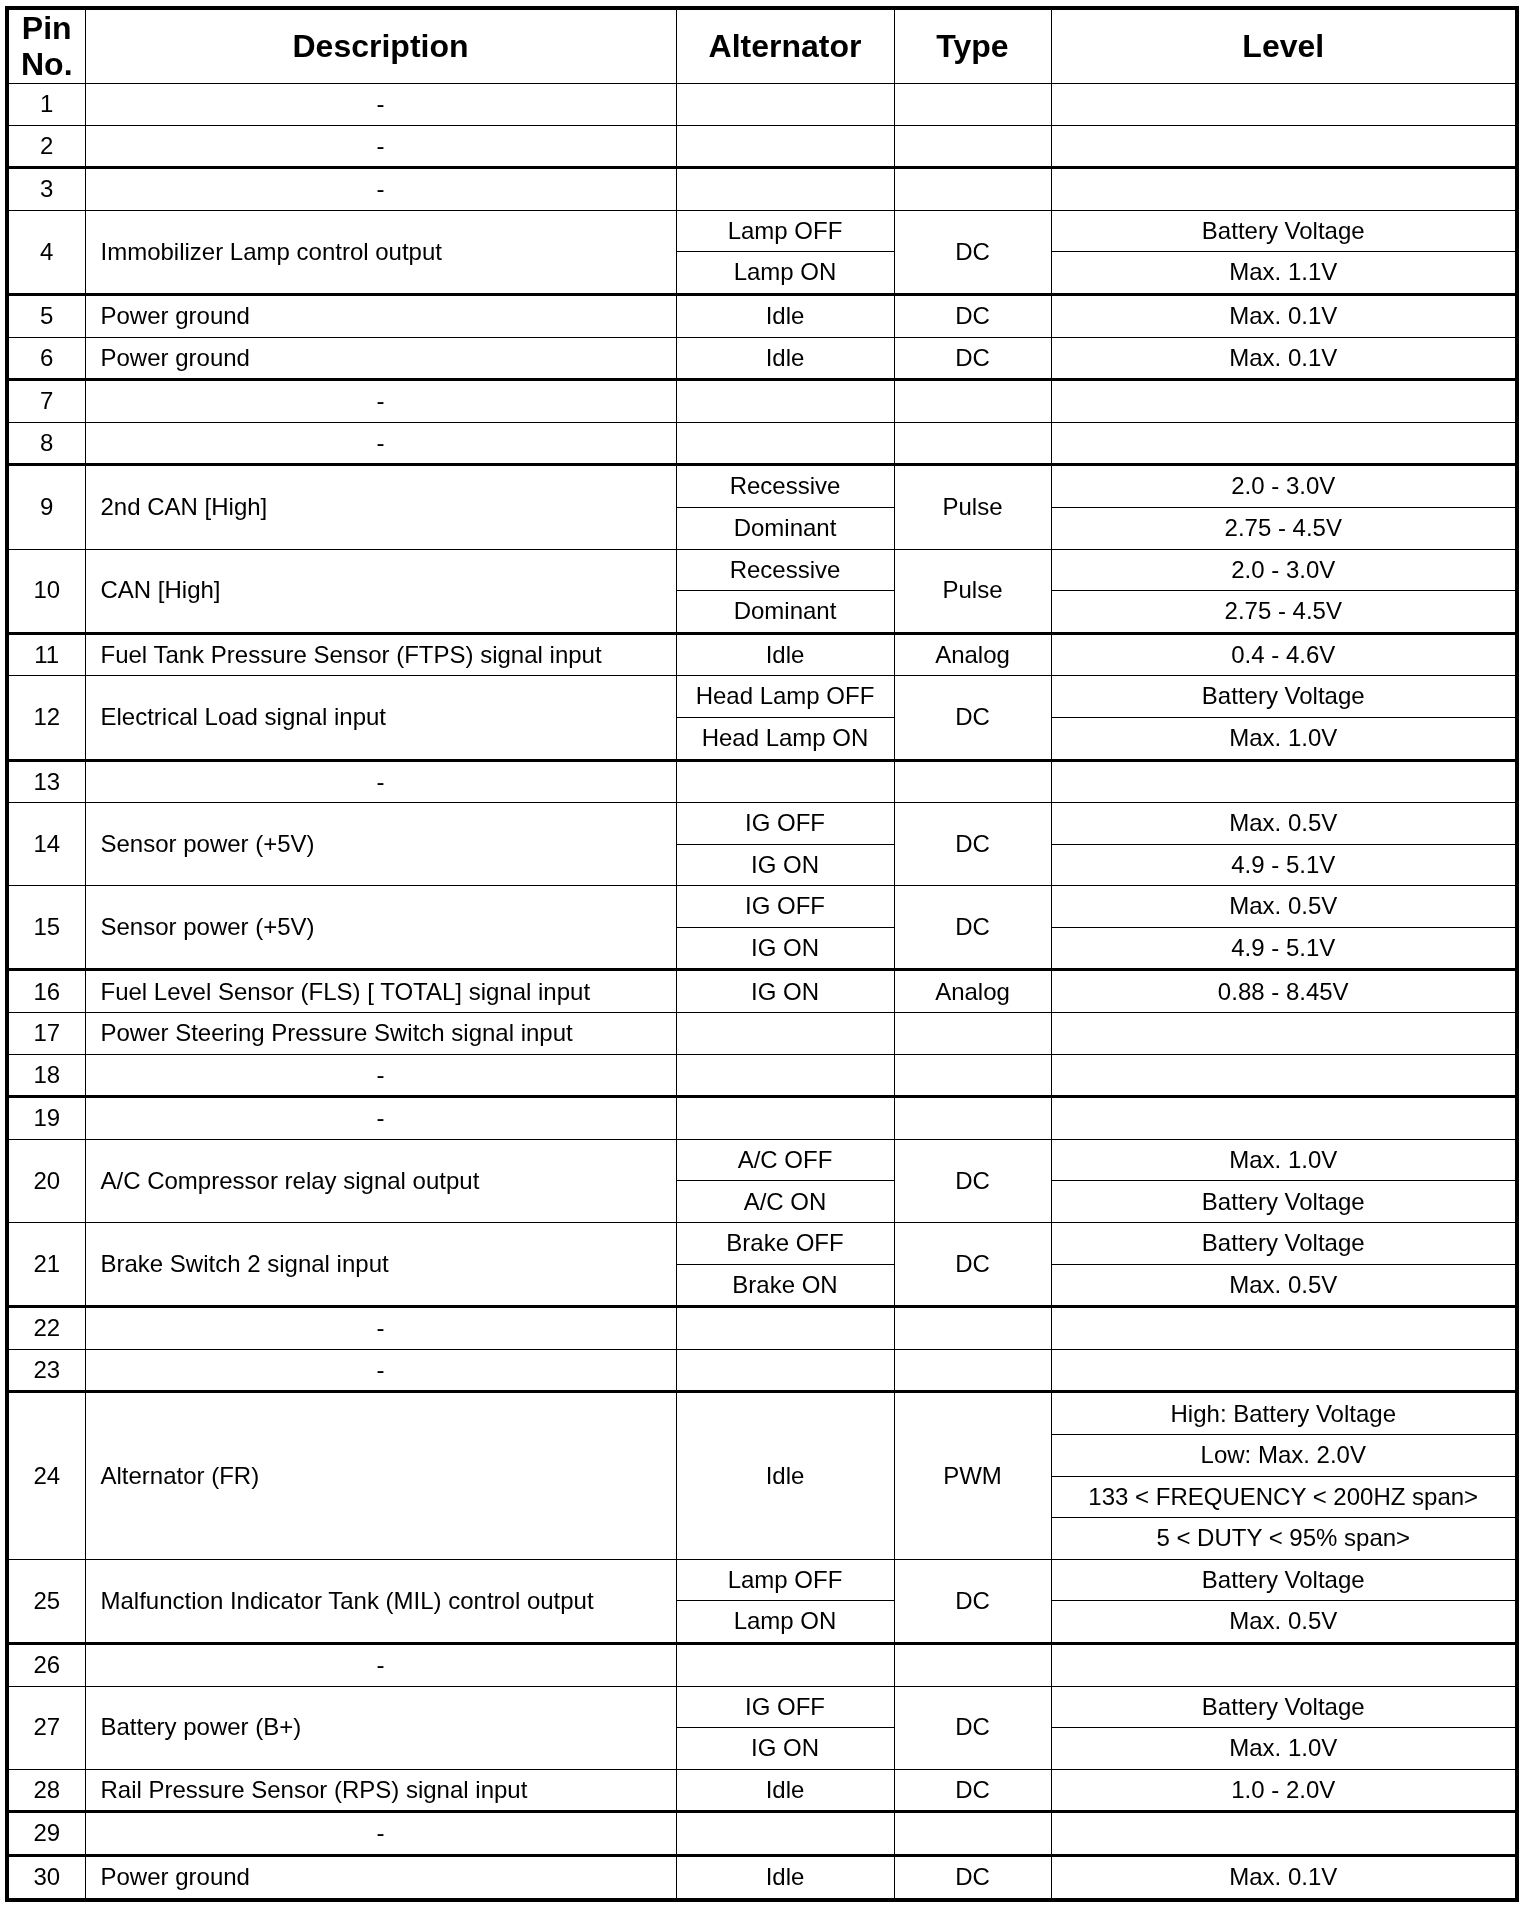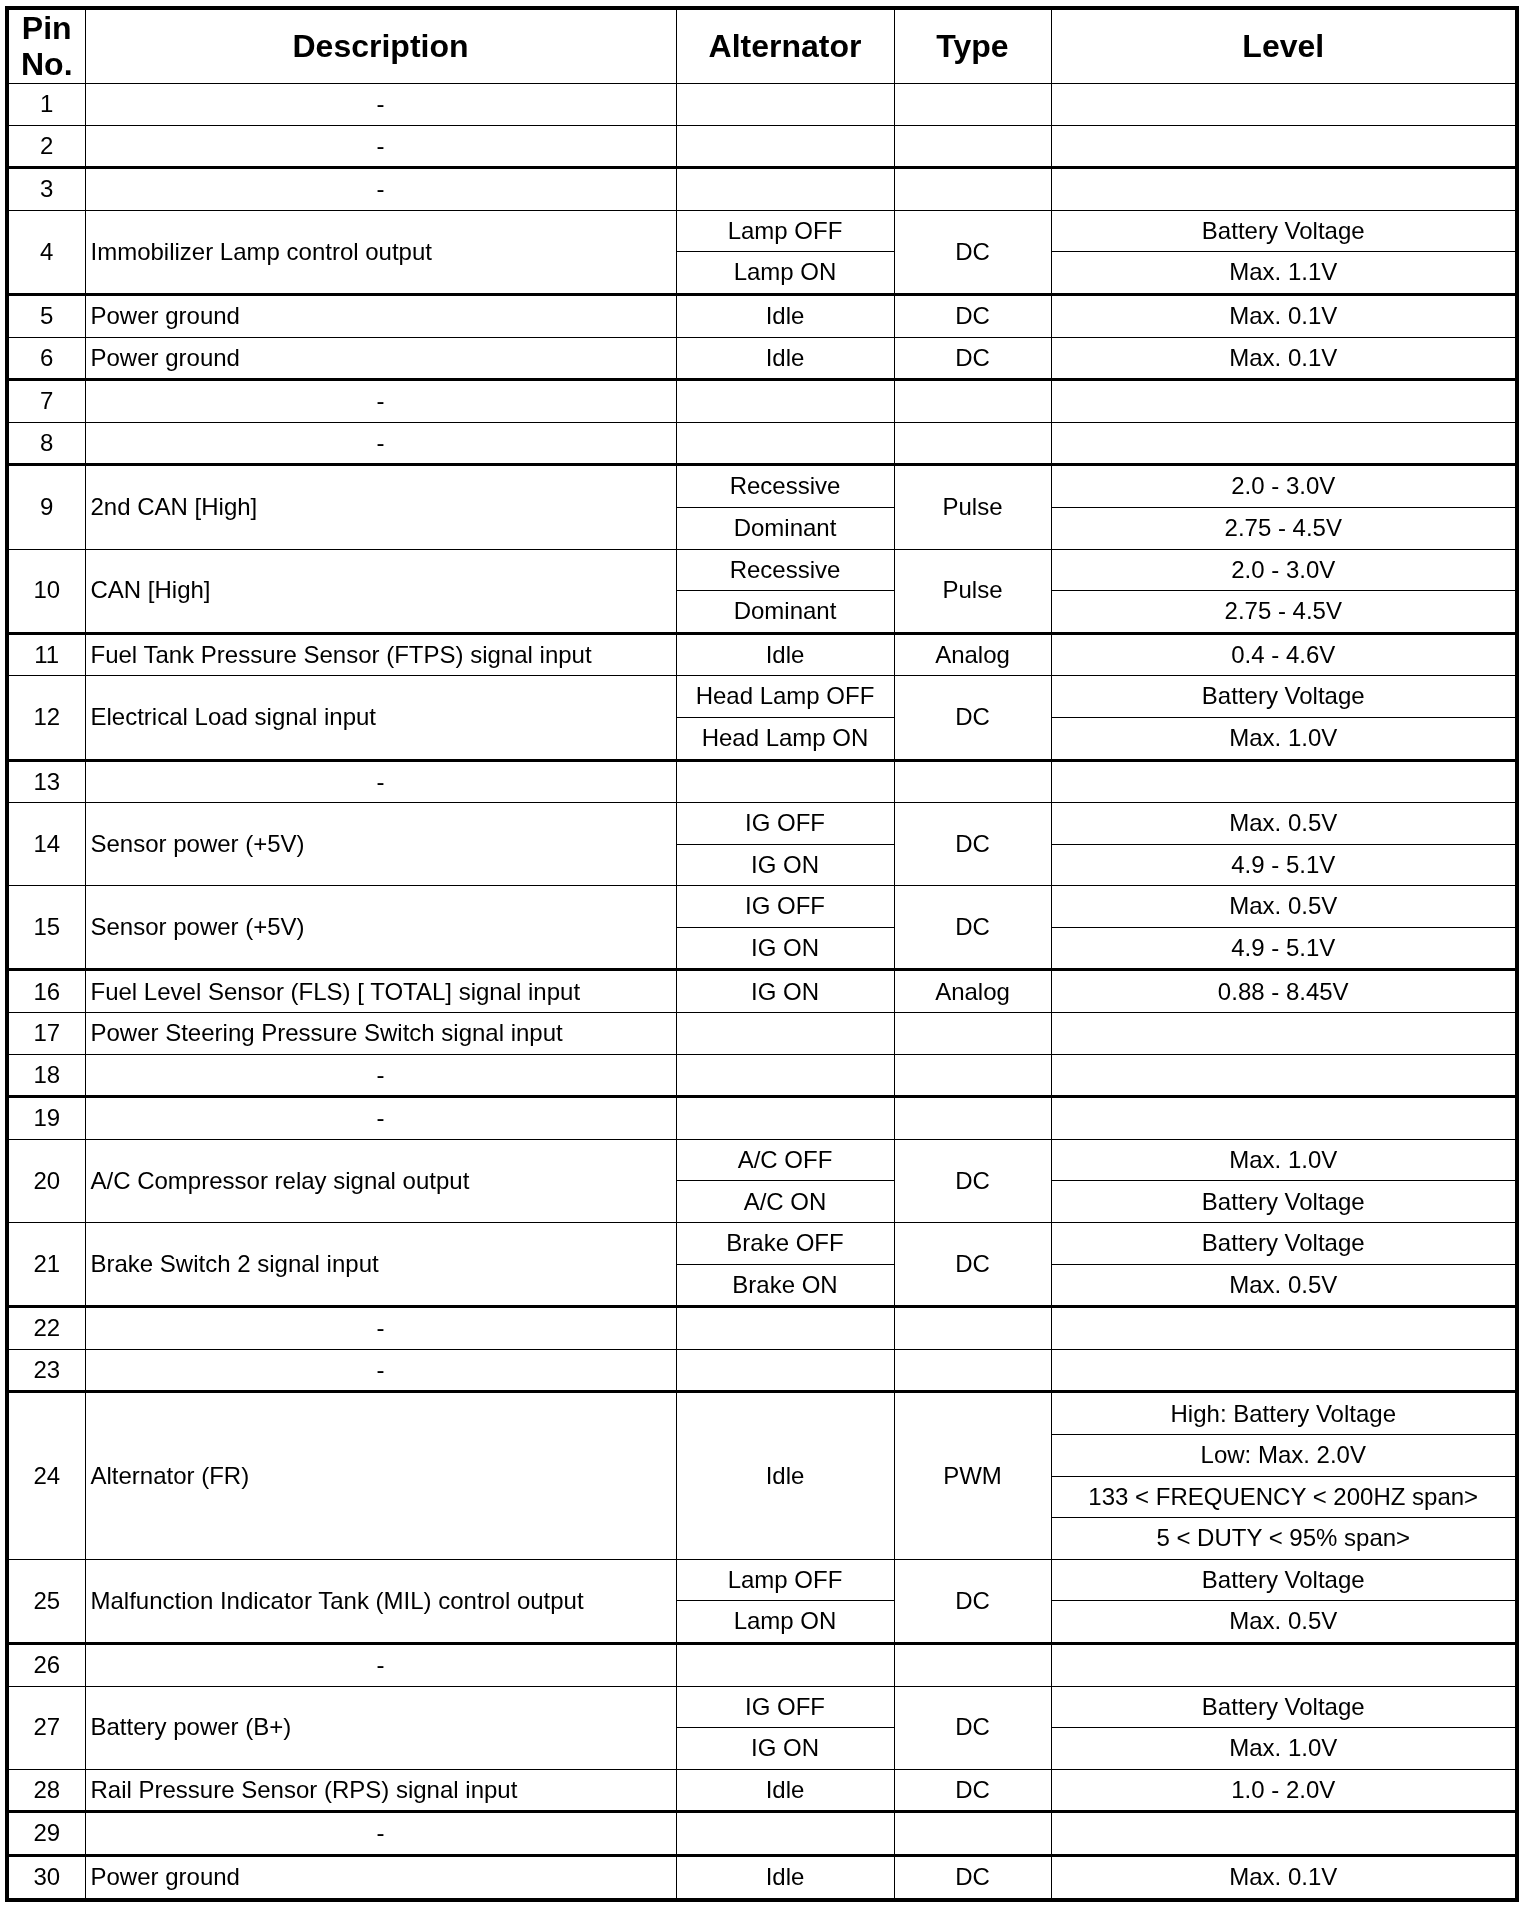--- a/index.html
+++ b/index.html
@@ -18,21 +18,21 @@
     border: 1.5px solid #000;
     padding: 0;
     text-align: center;
     vertical-align: middle;
     height: 40.6px;
     line-height: 1.1;
     overflow: hidden;
     white-space: nowrap;
   }
   table.pins th { font-weight: bold; height: 73px; font-size: 32px; }
-  table.pins td.desc { text-align: left; padding-left: 5px; }
+  table.pins td.desc { text-align: left; padding-left: 15px; }
   table.pins td.desc.dash { text-align: center; padding-left: 0; }
   table.pins tr.group-start > td { border-top: 3.5px solid #000; }
   col.c-pin { width: 78px; }
   col.c-desc { width: 591px; }
   col.c-cond { width: 218px; }
   col.c-type { width: 157px; }
   col.c-level { width: 466px; }
 </style>
 </head>
 <body>

